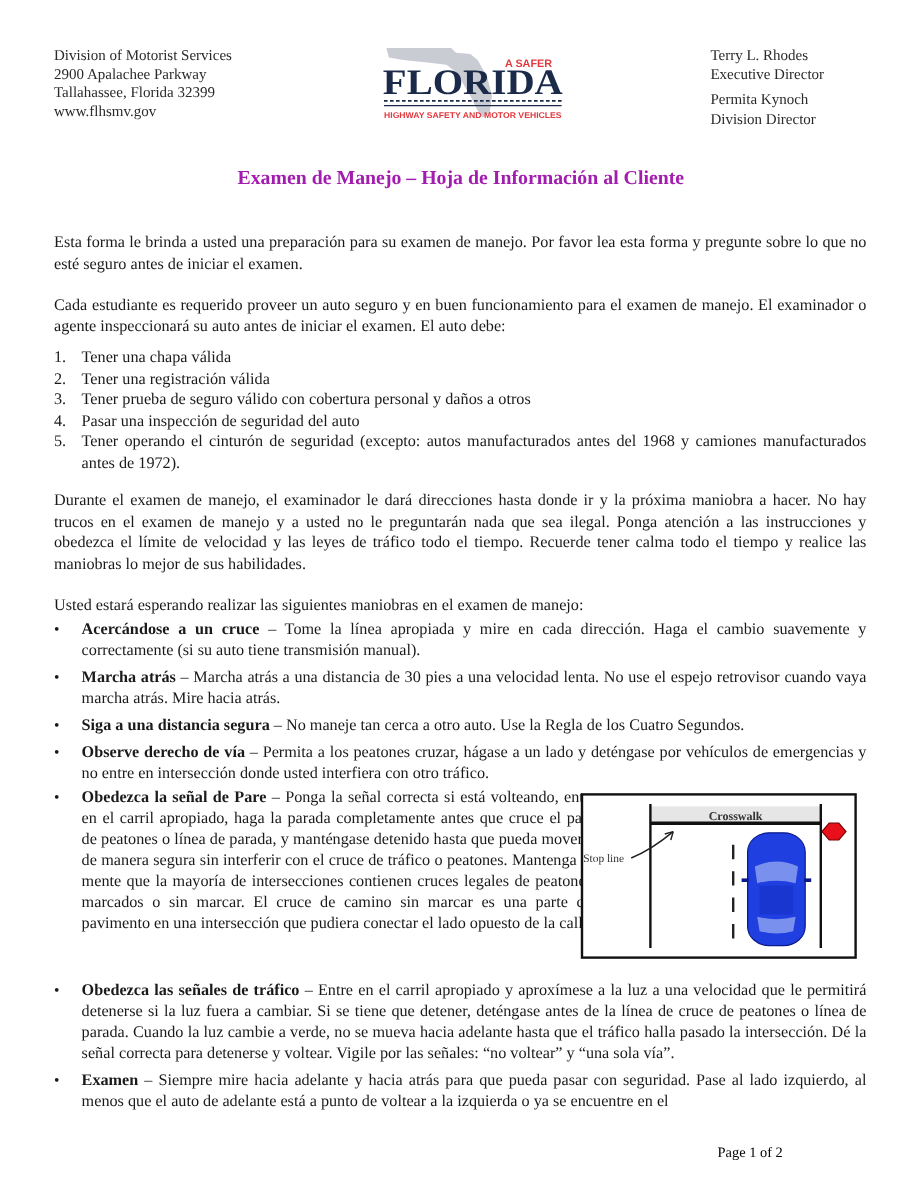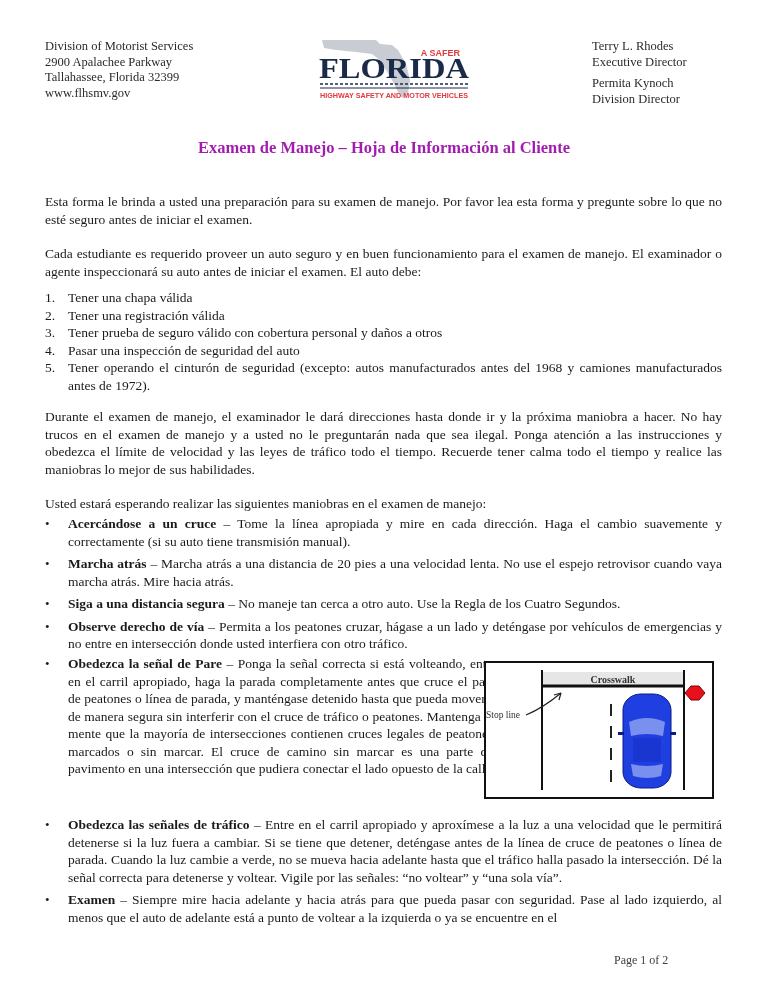--- a/index.html
+++ b/index.html
@@ -16,21 +16,21 @@
   .ol { position: absolute; left: 45px; width: 677px; font-size: 13.5px; line-height: 17.5px; margin: 0; padding: 0; list-style: none; }
   .ol li { position: relative; padding-left: 23px; text-align: justify; }
   .ol li .num { position: absolute; left: 0; top: 0; }
   .bl { position: absolute; left: 45px; width: 677px; font-size: 13.5px; line-height: 17.5px; margin: 0; padding: 0; list-style: none; }
   .bl li { position: relative; padding-left: 23px; text-align: justify; margin-bottom: 5px; }
   .bl li .dot { position: absolute; left: 0; top: 0; font-size: 13px; }
   .bl li b { font-weight: bold; }
   .narrow { width: 452px; }
   .diagram { position: absolute; left: 483px; top: 660px; width: 232px; height: 140px; }
   .footer-left { position: absolute; left: 45px; top: 998px; font-size: 12px; color: #222; }
-  .footer-right { position: absolute; left: 598px; top: 953px; font-size: 12px; color: #404040; margin-left: 16px; }
+  .footer-right { position: absolute; left: 598px; top: 953px; font-size: 12px; color: #000000; }
 </style>
 </head>
 <body>
 
 <div class="page">
 
   <div class="hdr-left">
     <div>Division of Motorist Services</div>
     <div>2900 Apalachee Parkway</div>
     <div>Tallahassee, Florida 32399</div>
@@ -69,21 +69,21 @@
     <li><span class="num">4.</span><span>Pasar una inspección de seguridad del auto</span></li>
     <li><span class="num">5.</span><span>Tener operando el cinturón de seguridad (excepto: autos manufacturados antes del 1968 y camiones manufacturados antes de 1972).</span></li>
   </ol>
 
   <div class="p" style="top:408px">Durante el examen de manejo, el examinador le dará direcciones hasta donde ir y la próxima maniobra a hacer.  No hay trucos en el examen de manejo y a usted no le preguntarán nada que sea ilegal.  Ponga atención a las instrucciones y obedezca el límite de velocidad y las leyes de tráfico todo el tiempo.  Recuerde tener calma todo el tiempo y realice las maniobras lo mejor de sus habilidades.</div>
 
   <div class="p" style="top:495px">Usted estará esperando realizar las siguientes maniobras en el examen de manejo:</div>
 
   <ul class="bl" style="top:515px">
     <li><span class="dot">•</span><b>Acercándose a un cruce</b><span> – Tome la línea apropiada y mire en cada dirección.  Haga el cambio suavemente y correctamente (si su auto tiene transmisión manual).</span></li>
-    <li><span class="dot">•</span><b>Marcha atrás</b><span> – Marcha atrás a una distancia de 20 pies a una velocidad lenta.  No use el espejo retrovisor cuando vaya marcha atrás.  Mire hacia atrás.</span></li>
+    <li><span class="dot">•</span><b>Marcha atrás</b><span> – Marcha atrás a una distancia de 30 pies a una velocidad lenta.  No use el espejo retrovisor cuando vaya marcha atrás.  Mire hacia atrás.</span></li>
     <li><span class="dot">•</span><b>Siga a una distancia segura</b><span> – No maneje tan cerca a otro auto.  Use la Regla de los Cuatro Segundos.</span></li>
     <li><span class="dot">•</span><b>Observe derecho de vía</b><span> – Permita a los peatones cruzar, hágase a un lado y deténgase por vehículos de emergencias y no entre en intersección donde usted interfiera con otro tráfico.</span></li>
   </ul>
 
   <ul class="bl narrow" style="top:655px">
     <li><span class="dot">•</span><b>Obedezca la señal de Pare</b><span> – Ponga la señal correcta si está volteando, entre en el carril apropiado, haga la parada completamente antes que cruce el paso de peatones o línea de parada, y manténgase detenido hasta que pueda moverse de manera segura sin interferir con el cruce de tráfico o peatones. Mantenga en mente que la mayoría de intersecciones contienen cruces legales de peatones; marcados o sin marcar.  El cruce de camino sin marcar es una parte del pavimento en una intersección que pudiera conectar el lado opuesto de la calle.</span></li>
   </ul>
 
   <div class="diagram">
     <svg width="232" height="140" viewBox="0 0 232 140">

